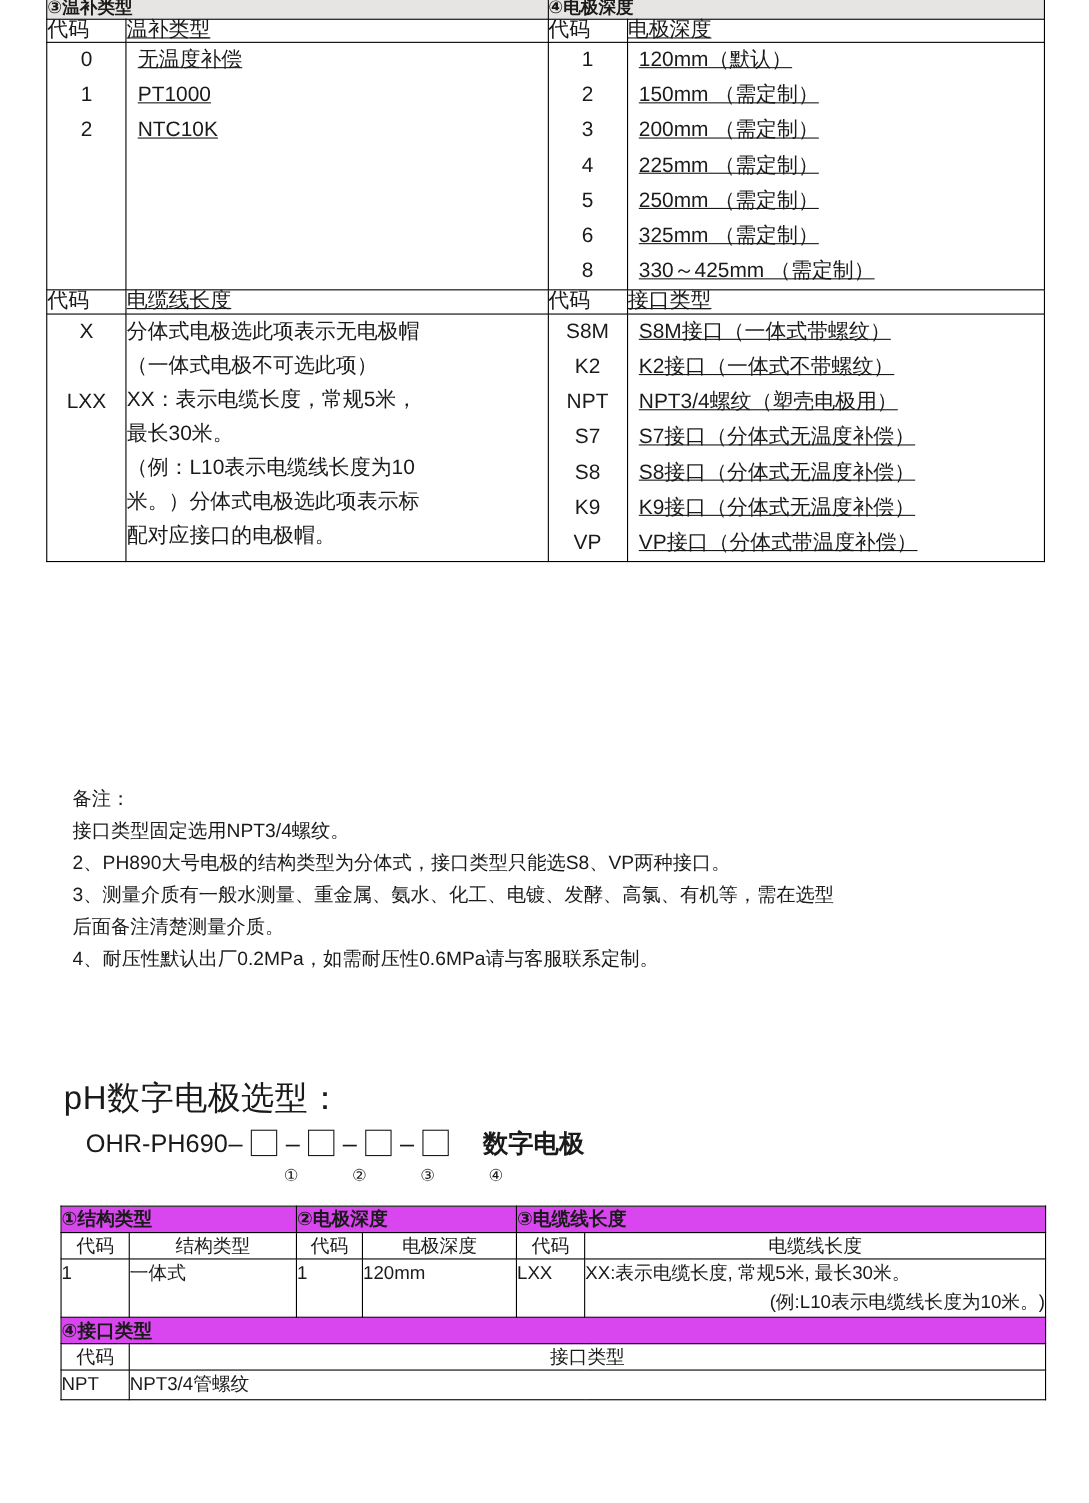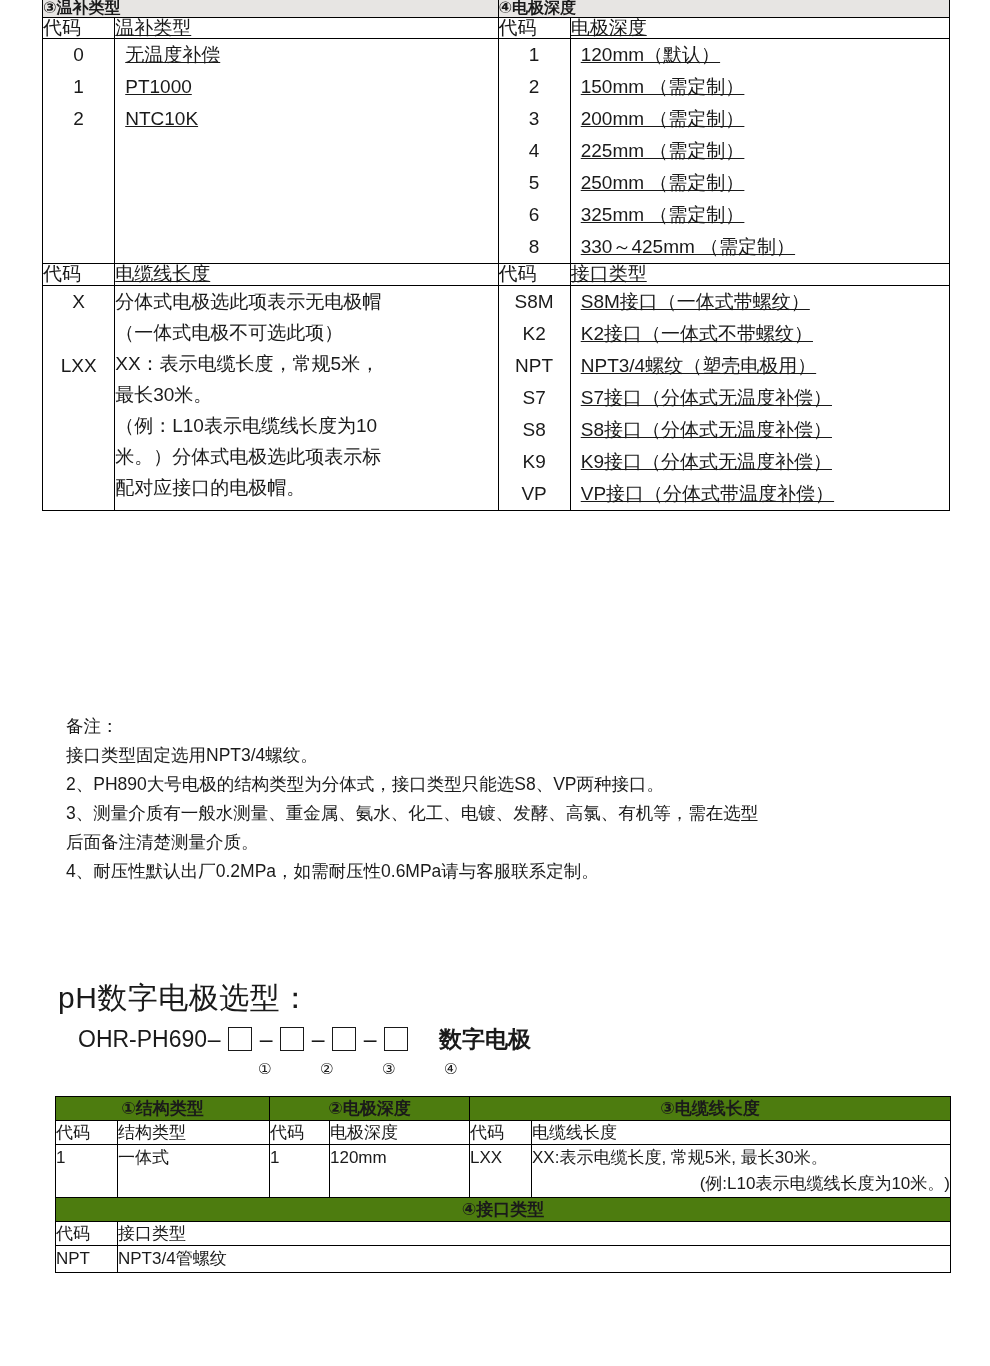--- a/index.html
+++ b/index.html
@@ -146,29 +146,29 @@
     width: 895px;
     table-layout: fixed;
   }
   table.bot td {
     border: 1px solid #000;
     vertical-align: top;
     padding: 0;
     font-size: 17px;
   }
   .b-hdr {
-    background: #4d7c0f;
+    background: #d946ef;
     font-weight: bold;
     font-size: 17px;
     padding: 6px 8px 7px 8px;
-    text-align: center;
   }
   .b-sub {
     font-size: 17px;
     padding: 5px 8px 6px 8px;
+    text-align: center;
   }
   .b-cell {
     font-size: 17px;
     padding: 5px 8px 6px 8px;
     line-height: 26px;
   }
   .ctr { }
 </style>
 </head>
 <body>

